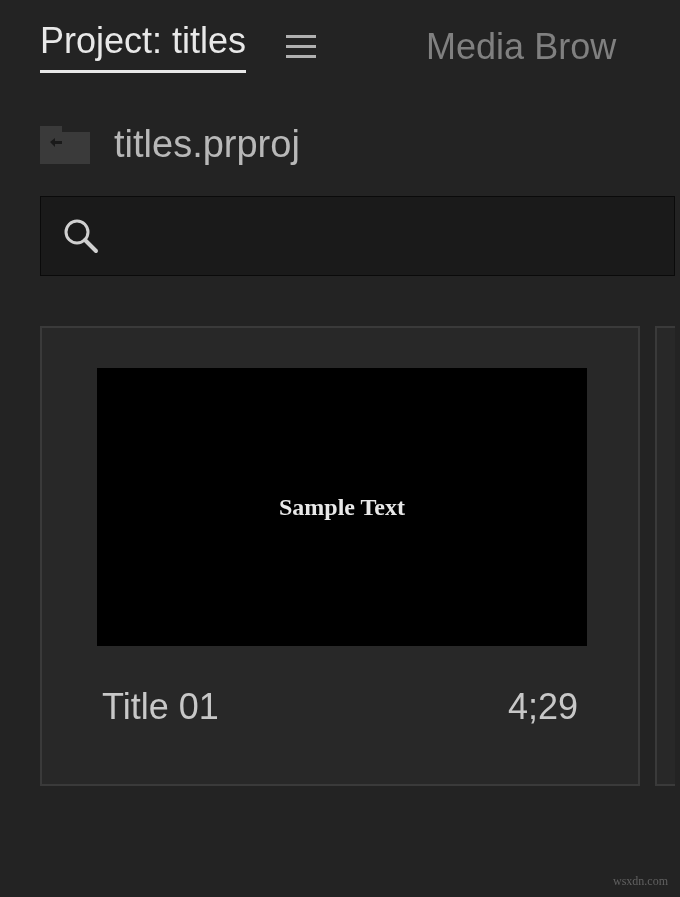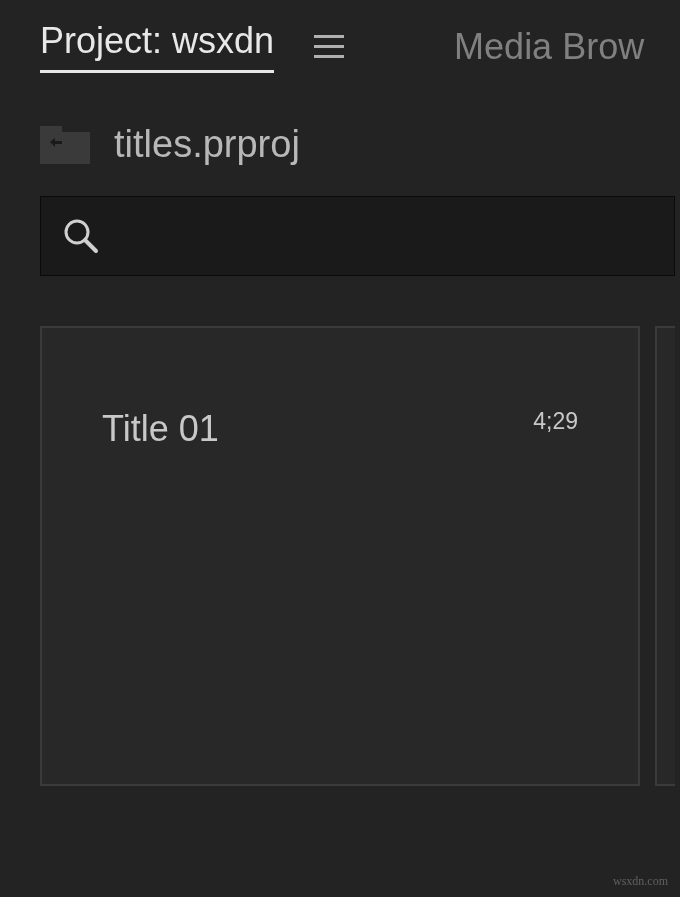--- a/index.html
+++ b/index.html
@@ -140,37 +140,37 @@
       margin-top: 40px;
       padding: 0 5px;
     }
     .bin-item-name {
       color: #c8c8c8;
       font-size: 36px;
       font-weight: 400;
     }
     .bin-item-duration {
       color: #c8c8c8;
-      font-size: 23px;
+      font-size: 36px;
       font-weight: 300;
     }
     .watermark {
       position: absolute;
       bottom: 8px;
       right: 12px;
       color: #606060;
       font-size: 12px;
       font-family: Liberation Serif, serif;
     }
   </style>
 </head>
 <body>
 
 <div class="tab-bar">
-  <span class="tab-active">Project: wsxdn</span>
+  <span class="tab-active">Project: titles</span>
   <div class="menu-icon">
     <div class="menu-icon-line"></div>
     <div class="menu-icon-line"></div>
     <div class="menu-icon-line"></div>
   </div>
   <span class="tab-inactive">Media Brow</span>
 </div>
 
 <div class="project-info">
   <div class="folder-icon">
@@ -185,20 +185,23 @@
 
 <div class="search-bar">
   <svg class="search-icon" viewBox="0 0 40 40">
     <circle cx="16" cy="16" r="11" stroke="#d0d0d0" stroke-width="3" fill="none"></circle>
     <line x1="24" y1="24" x2="35" y2="35" stroke="#d0d0d0" stroke-width="4" stroke-linecap="round"></line>
   </svg>
 </div>
 
 <div class="bin-area">
   <div class="bin-item">
+    <div class="thumbnail">
+      <span class="thumbnail-text">Sample Text</span>
+    </div>
     <div class="bin-item-label">
       <span class="bin-item-name">Title 01</span>
       <span class="bin-item-duration">4;29</span>
     </div>
   </div>
   <div class="bin-item-partial"></div>
 </div>
 
 <div class="watermark">wsxdn.com</div>
 

